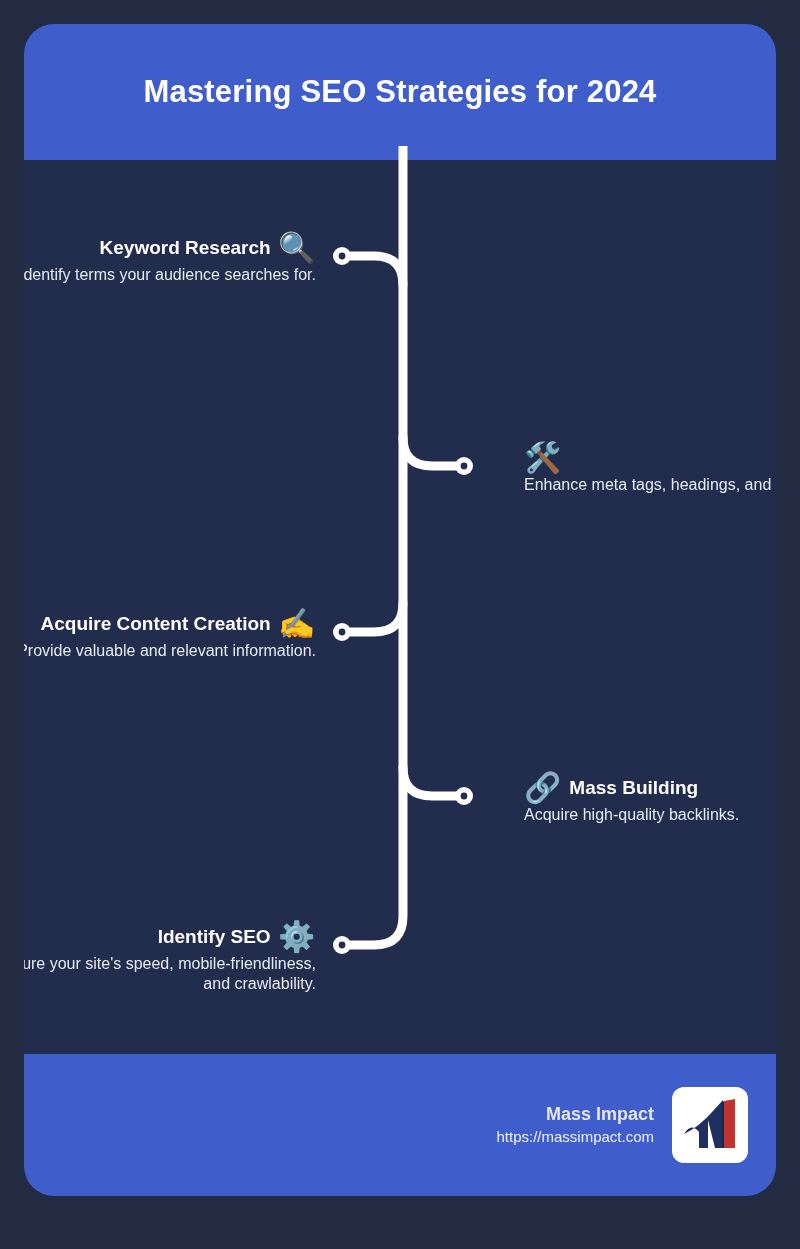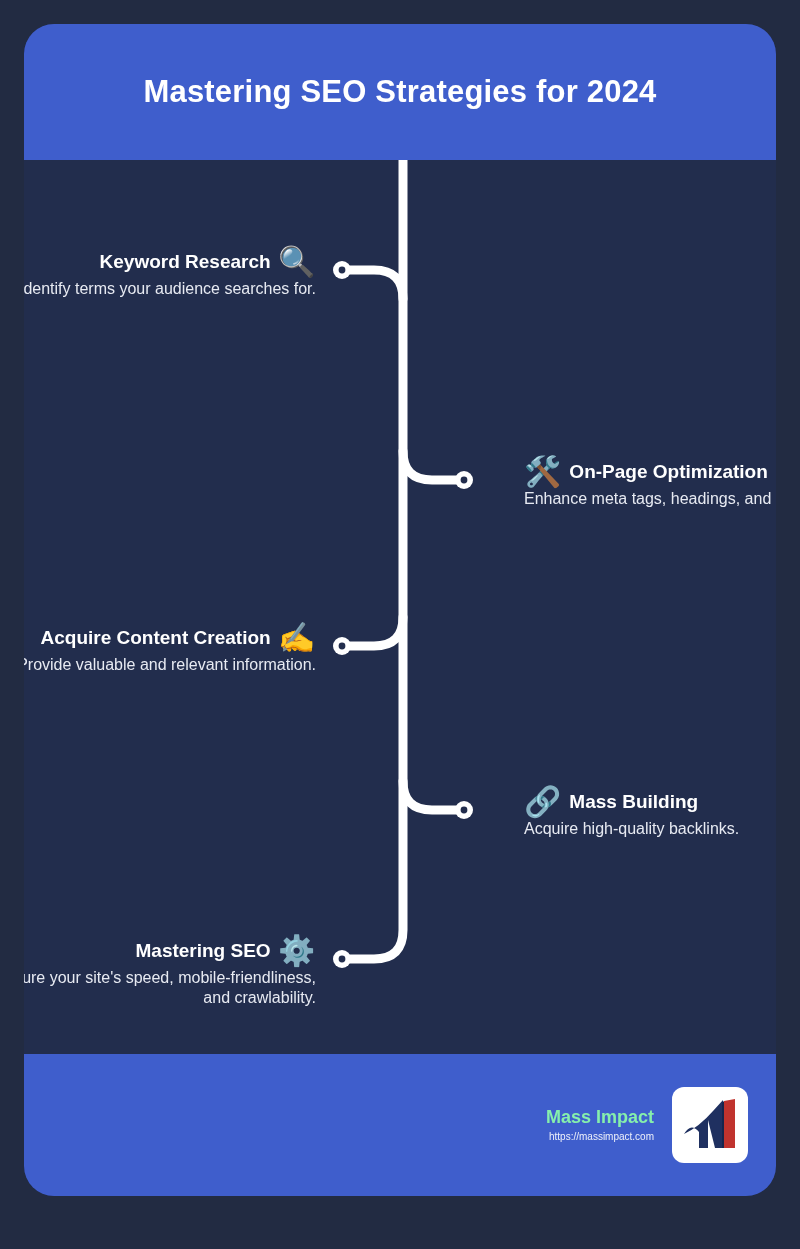--- a/index.html
+++ b/index.html
@@ -37,21 +37,21 @@
   .header-title {
     color: #ffffff;
     font-size: 31px;
     font-weight: bold;
     letter-spacing: 0.2px;
     text-align: center;
   }
   .body-area {
     position: absolute;
     left: 0;
-    top: 136px;
+    top: 122px;
     width: 752px;
     height: 894px;
   }
   .spine-svg {
     position: absolute;
     left: 0;
     top: 0;
     width: 752px;
     height: 894px;
   }
@@ -103,28 +103,28 @@
     align-items: center;
     justify-content: flex-end;
     padding-right: 28px;
     box-sizing: border-box;
     gap: 18px;
   }
   .footer-text {
     text-align: right;
   }
   .brand-name {
-    color: #86efac;
+    color: #e5e5e5;
     font-size: 18px;
     font-weight: bold;
     line-height: 1.3;
   }
   .brand-url {
     color: #eef1fa;
-    font-size: 10px;
+    font-size: 15px;
     line-height: 1.4;
   }
   .logo {
     width: 76px;
     height: 76px;
     background: #ffffff;
     border-radius: 12px;
     display: flex;
     align-items: center;
     justify-content: center;
@@ -167,21 +167,20 @@
       <div class="item-head">
         <span class="item-title">Keyword Research</span>
         <span class="item-icon">🔍</span>
       </div>
       <div class="item-desc">Identify terms your audience searches for.</div>
     </div>
 
     <div class="item right" style="left: 500px; top: 297px;">
       <div class="item-head">
         <span class="item-icon">🛠️</span>
-        <span class="item-title">On-Page Optimization</span>
       </div>
       <div class="item-desc">Enhance meta tags, headings, and URLs.</div>
     </div>
 
     <div class="item left" style="left: -38px; top: 463px;">
       <div class="item-head">
         <span class="item-title">Acquire Content Creation</span>
         <span class="item-icon">✍️</span>
       </div>
       <div class="item-desc">Provide valuable and relevant information.</div>
@@ -190,21 +189,21 @@
     <div class="item right" style="left: 500px; top: 627px;">
       <div class="item-head">
         <span class="item-icon">🔗</span>
         <span class="item-title">Mass Building</span>
       </div>
       <div class="item-desc">Acquire high-quality backlinks.</div>
     </div>
 
     <div class="item left" style="left: -38px; top: 776px;">
       <div class="item-head">
-        <span class="item-title">Mastering SEO</span>
+        <span class="item-title">Identify SEO</span>
         <span class="item-icon">⚙️</span>
       </div>
       <div class="item-desc">Ensure your site's speed, mobile-friendliness, and crawlability.</div>
     </div>
 
   </div>
 
   <div class="footer">
     <div class="footer-text">
       <div class="brand-name">Mass Impact</div>

